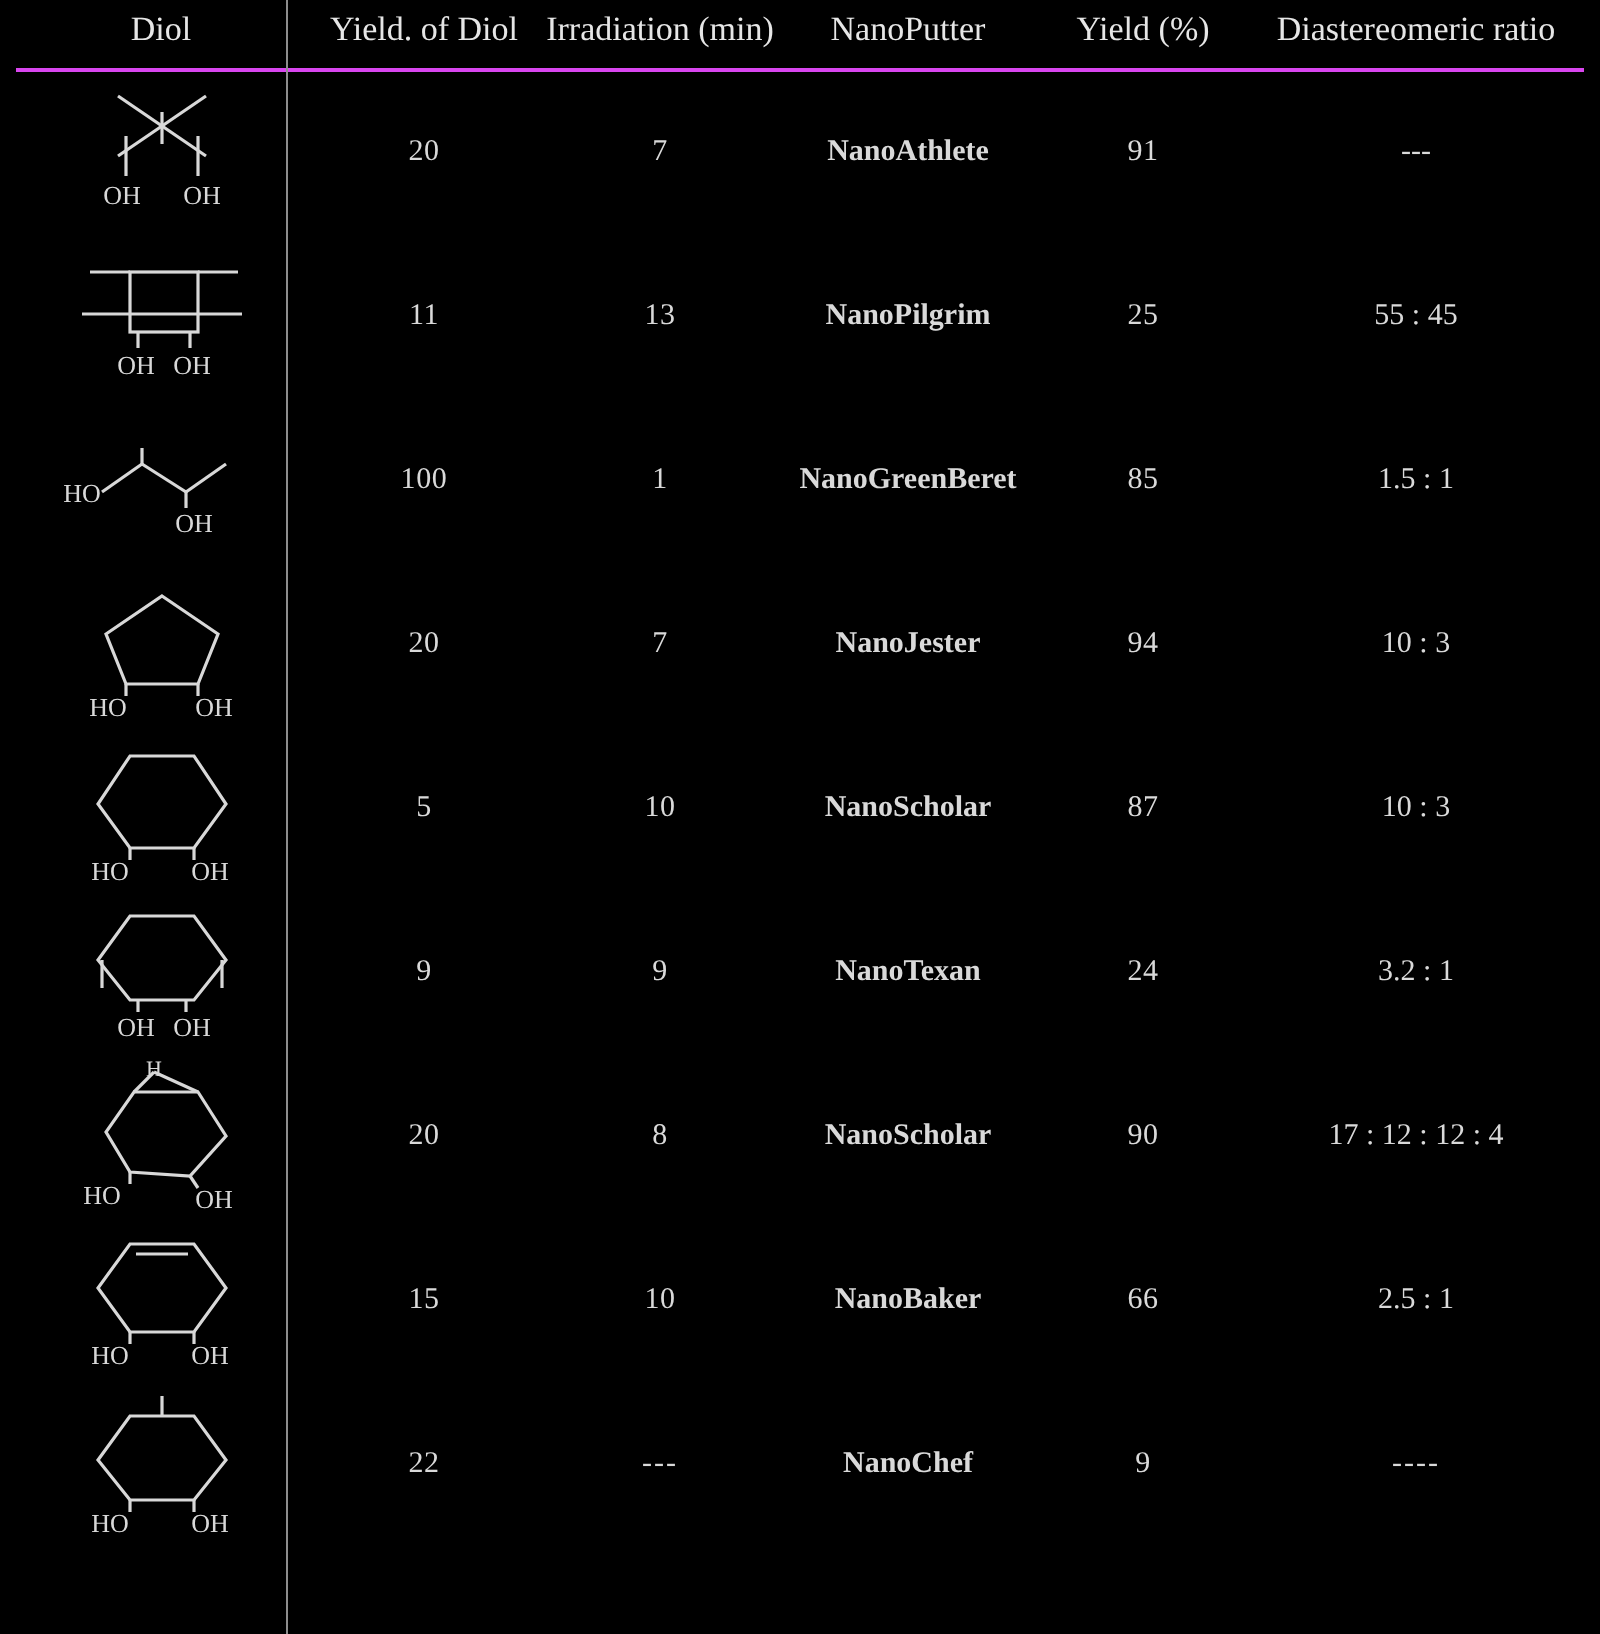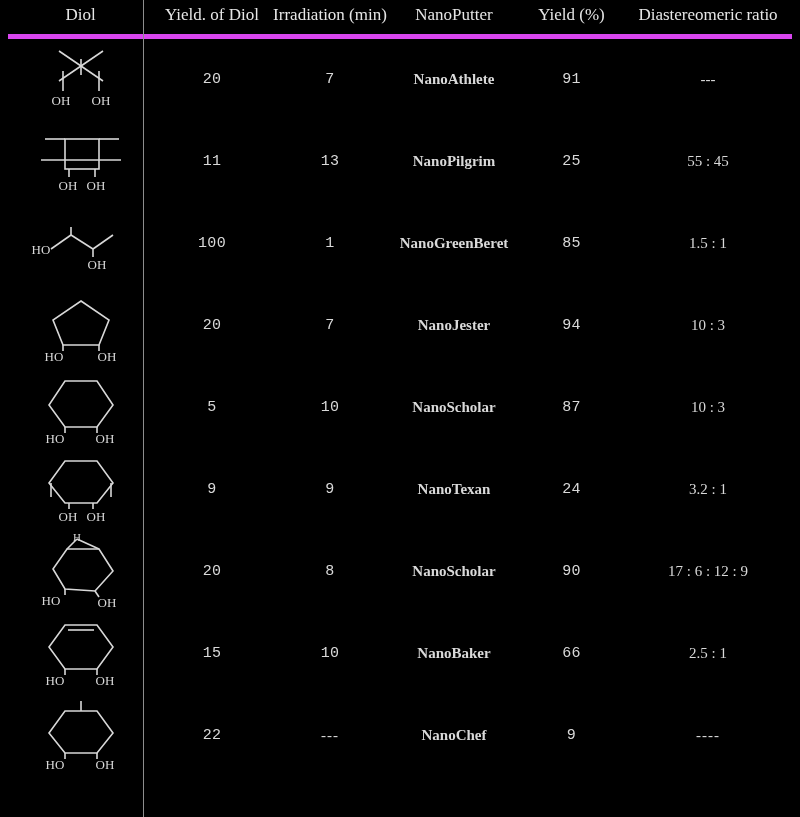--- a/index.html
+++ b/index.html
@@ -43,41 +43,41 @@
     padding: 0;
     height: 82px;
   }
   col.c-diol   { width: 145px; }
   col.c-equiv  { width: 118px; }
   col.c-irr    { width: 118px; }
   col.c-putter { width: 130px; }
   col.c-yield  { width: 105px; }
   col.c-dr     { width: 168px; }
 
-  .hdr-row th { border-bottom: 5px solid #d946ef; }
+  .hdr-row th { border-bottom: 2px solid #d946ef; }
 
   .vline {
     position: absolute;
     top: 0;
     bottom: 0;
     left: 143px;
     width: 1px;
     background: #8d8d8d;
   }
   .struct-cell {
     position: relative;
   }
   .struct-box {
     width: 130px;
     height: 78px;
     margin: 0 auto;
     position: relative;
   }
   .struct-box svg { display: block; margin: 0 auto; }
-  .num { font-size: 16px; letter-spacing: 0.3px; font-family: Liberation Mono, monospace; }
+  .num { font-size: 16px; letter-spacing: 0.3px; }
   .putter { font-size: 15px; font-weight: bold; }
   .dr { font-size: 16px; }
   .dash { font-size: 16px; letter-spacing: 1px; }
 </style>
 </head>
 <body>
 
 <div class="table-wrap">
   <div class="vline"></div>
 
@@ -251,21 +251,21 @@
               <text x="56" y="8" fill="#d8d8d8" font-size="11" text-anchor="middle" font-family="'Liberation Serif',serif">H</text>
               <text x="30" y="72" fill="#d8d8d8" font-size="13" text-anchor="middle" font-family="'Liberation Serif',serif">HO</text>
               <text x="86" y="74" fill="#d8d8d8" font-size="13" text-anchor="middle" font-family="'Liberation Serif',serif">OH</text>
             </svg>
           </div>
         </td>
         <td class="num">20</td>
         <td class="num">8</td>
         <td class="putter">NanoScholar</td>
         <td class="num">90</td>
-        <td class="dr">17 : 6 : 12 : 9</td>
+        <td class="dr">17 : 12 : 12 : 4</td>
       </tr>
 
       <tr>
         <td class="struct-cell">
           <div class="struct-box">
             <svg width="120" height="78" viewBox="0 0 120 78">
               <g stroke="#d8d8d8" stroke-width="1.6" fill="none">
                 <polygon points="44,10 76,10 92,32 76,54 44,54 28,32"></polygon>
                 <line x1="47" y1="15" x2="73" y2="15"></line>
                 <line x1="44" y1="54" x2="44" y2="60"></line>

